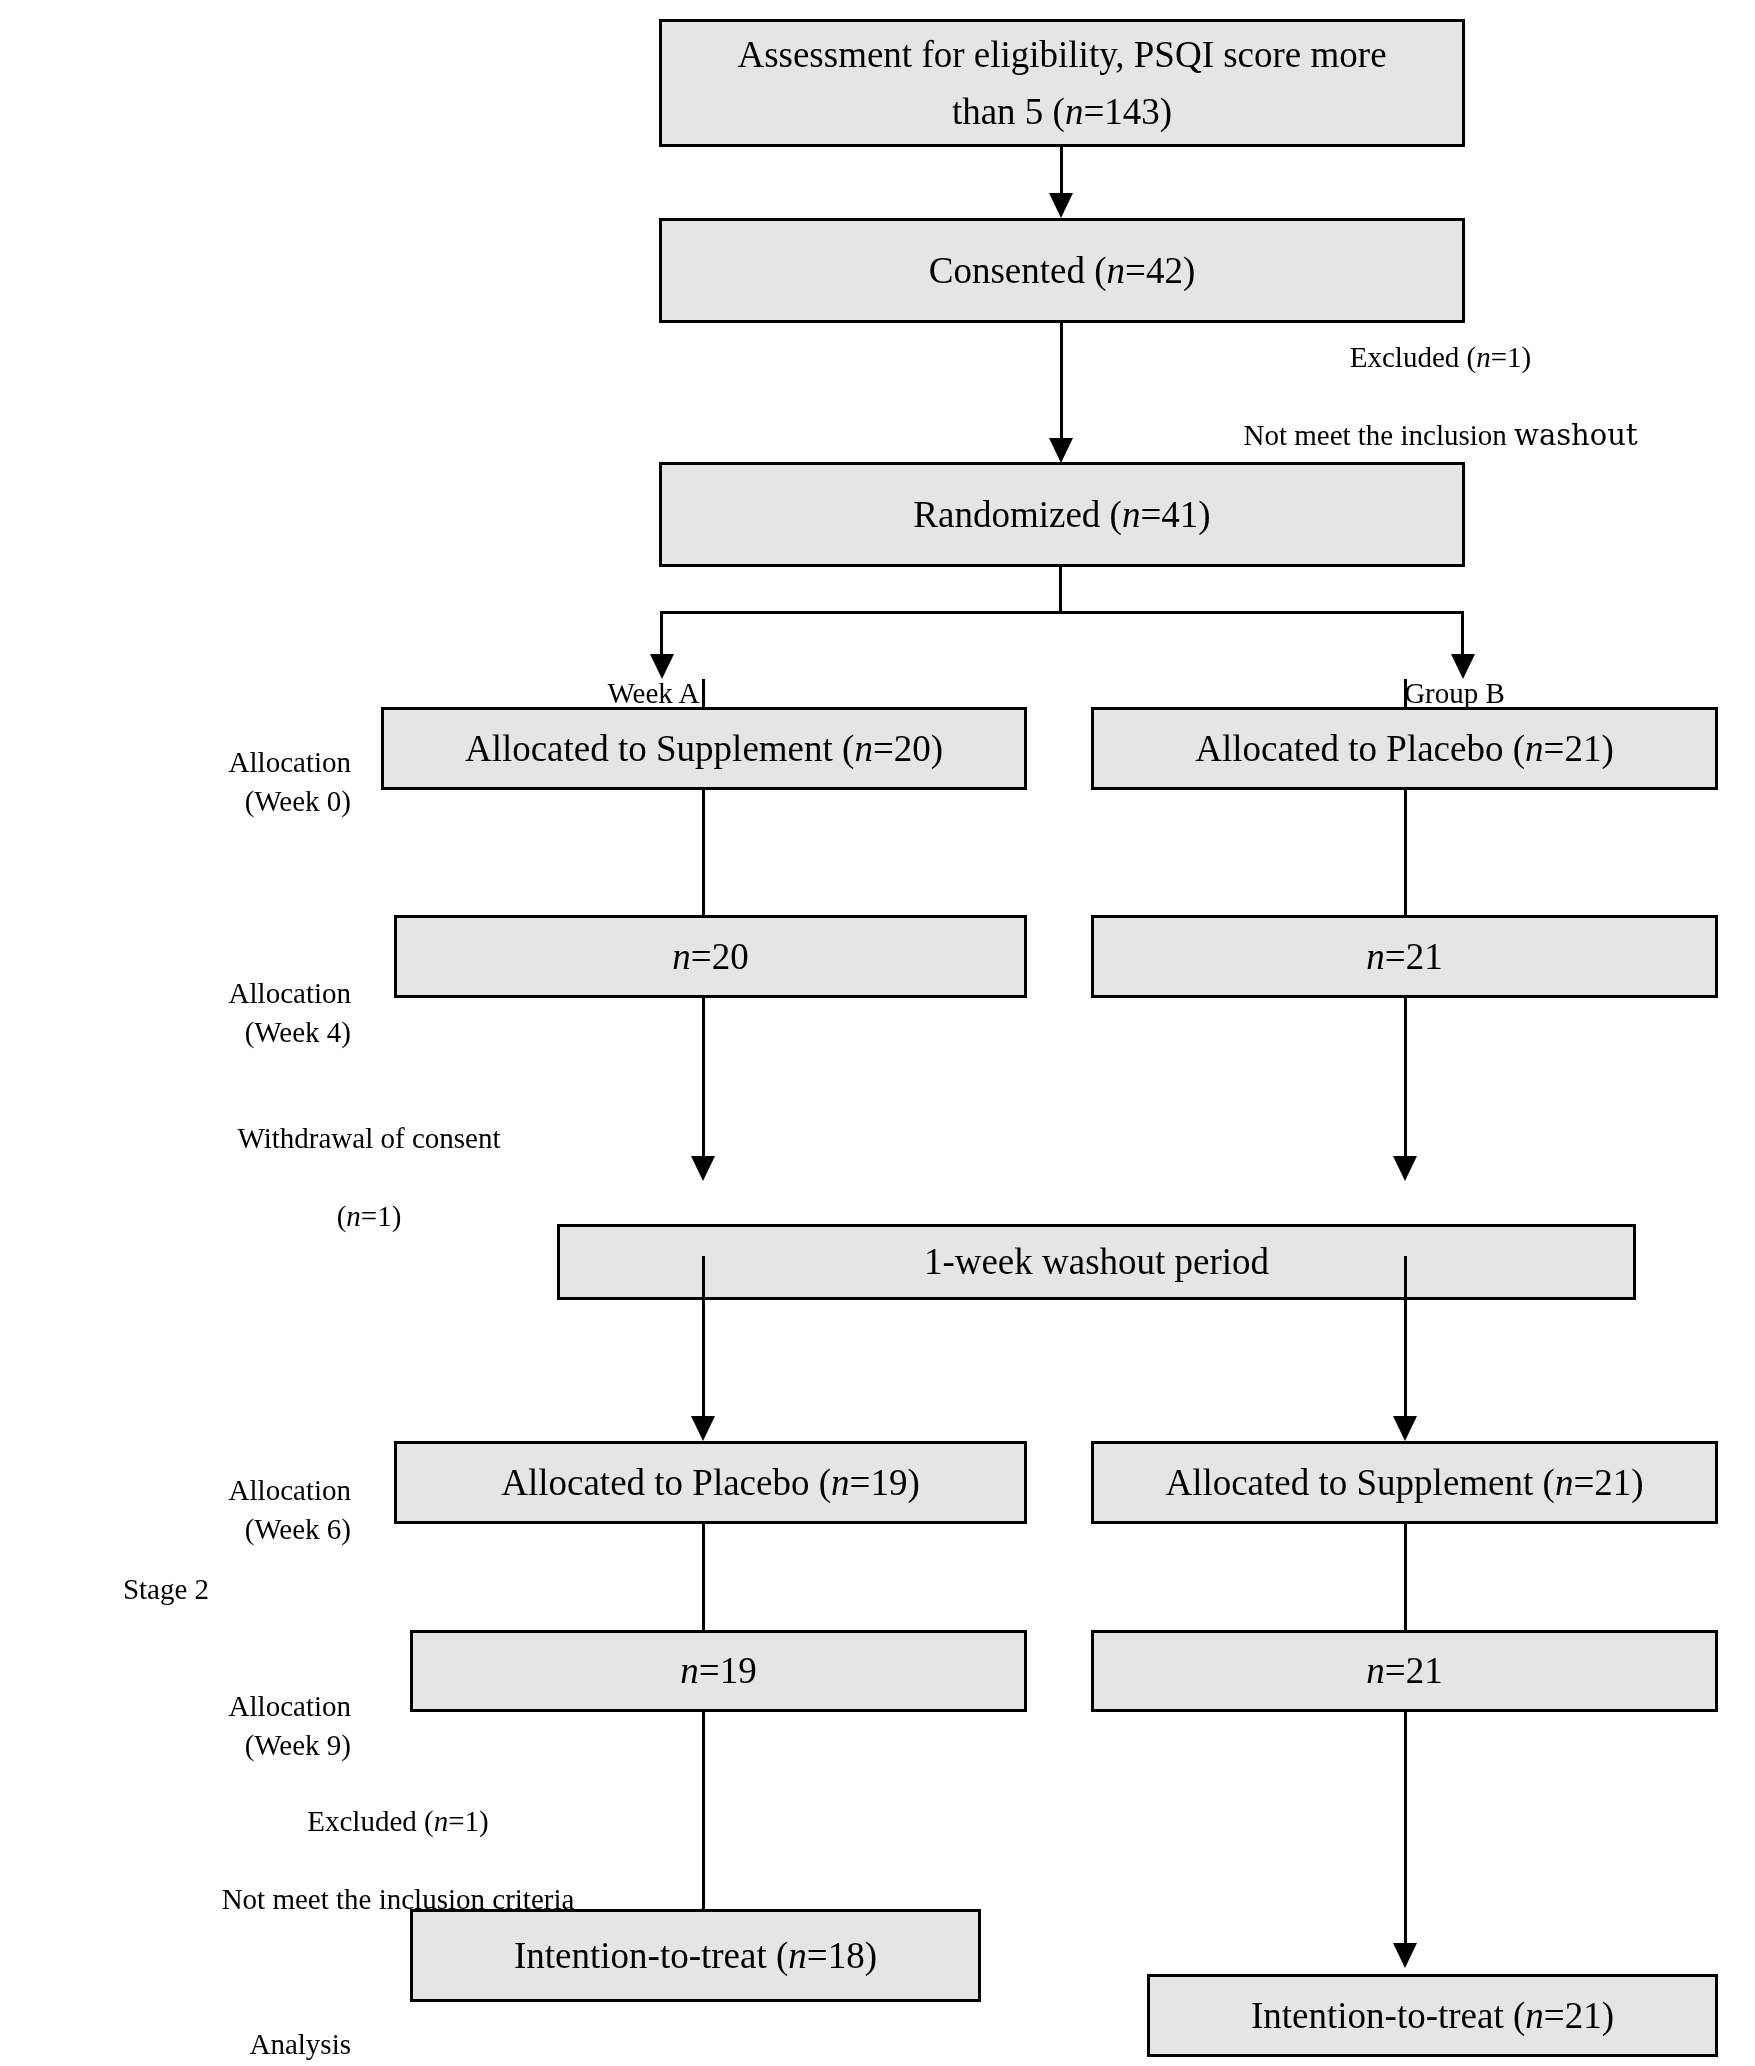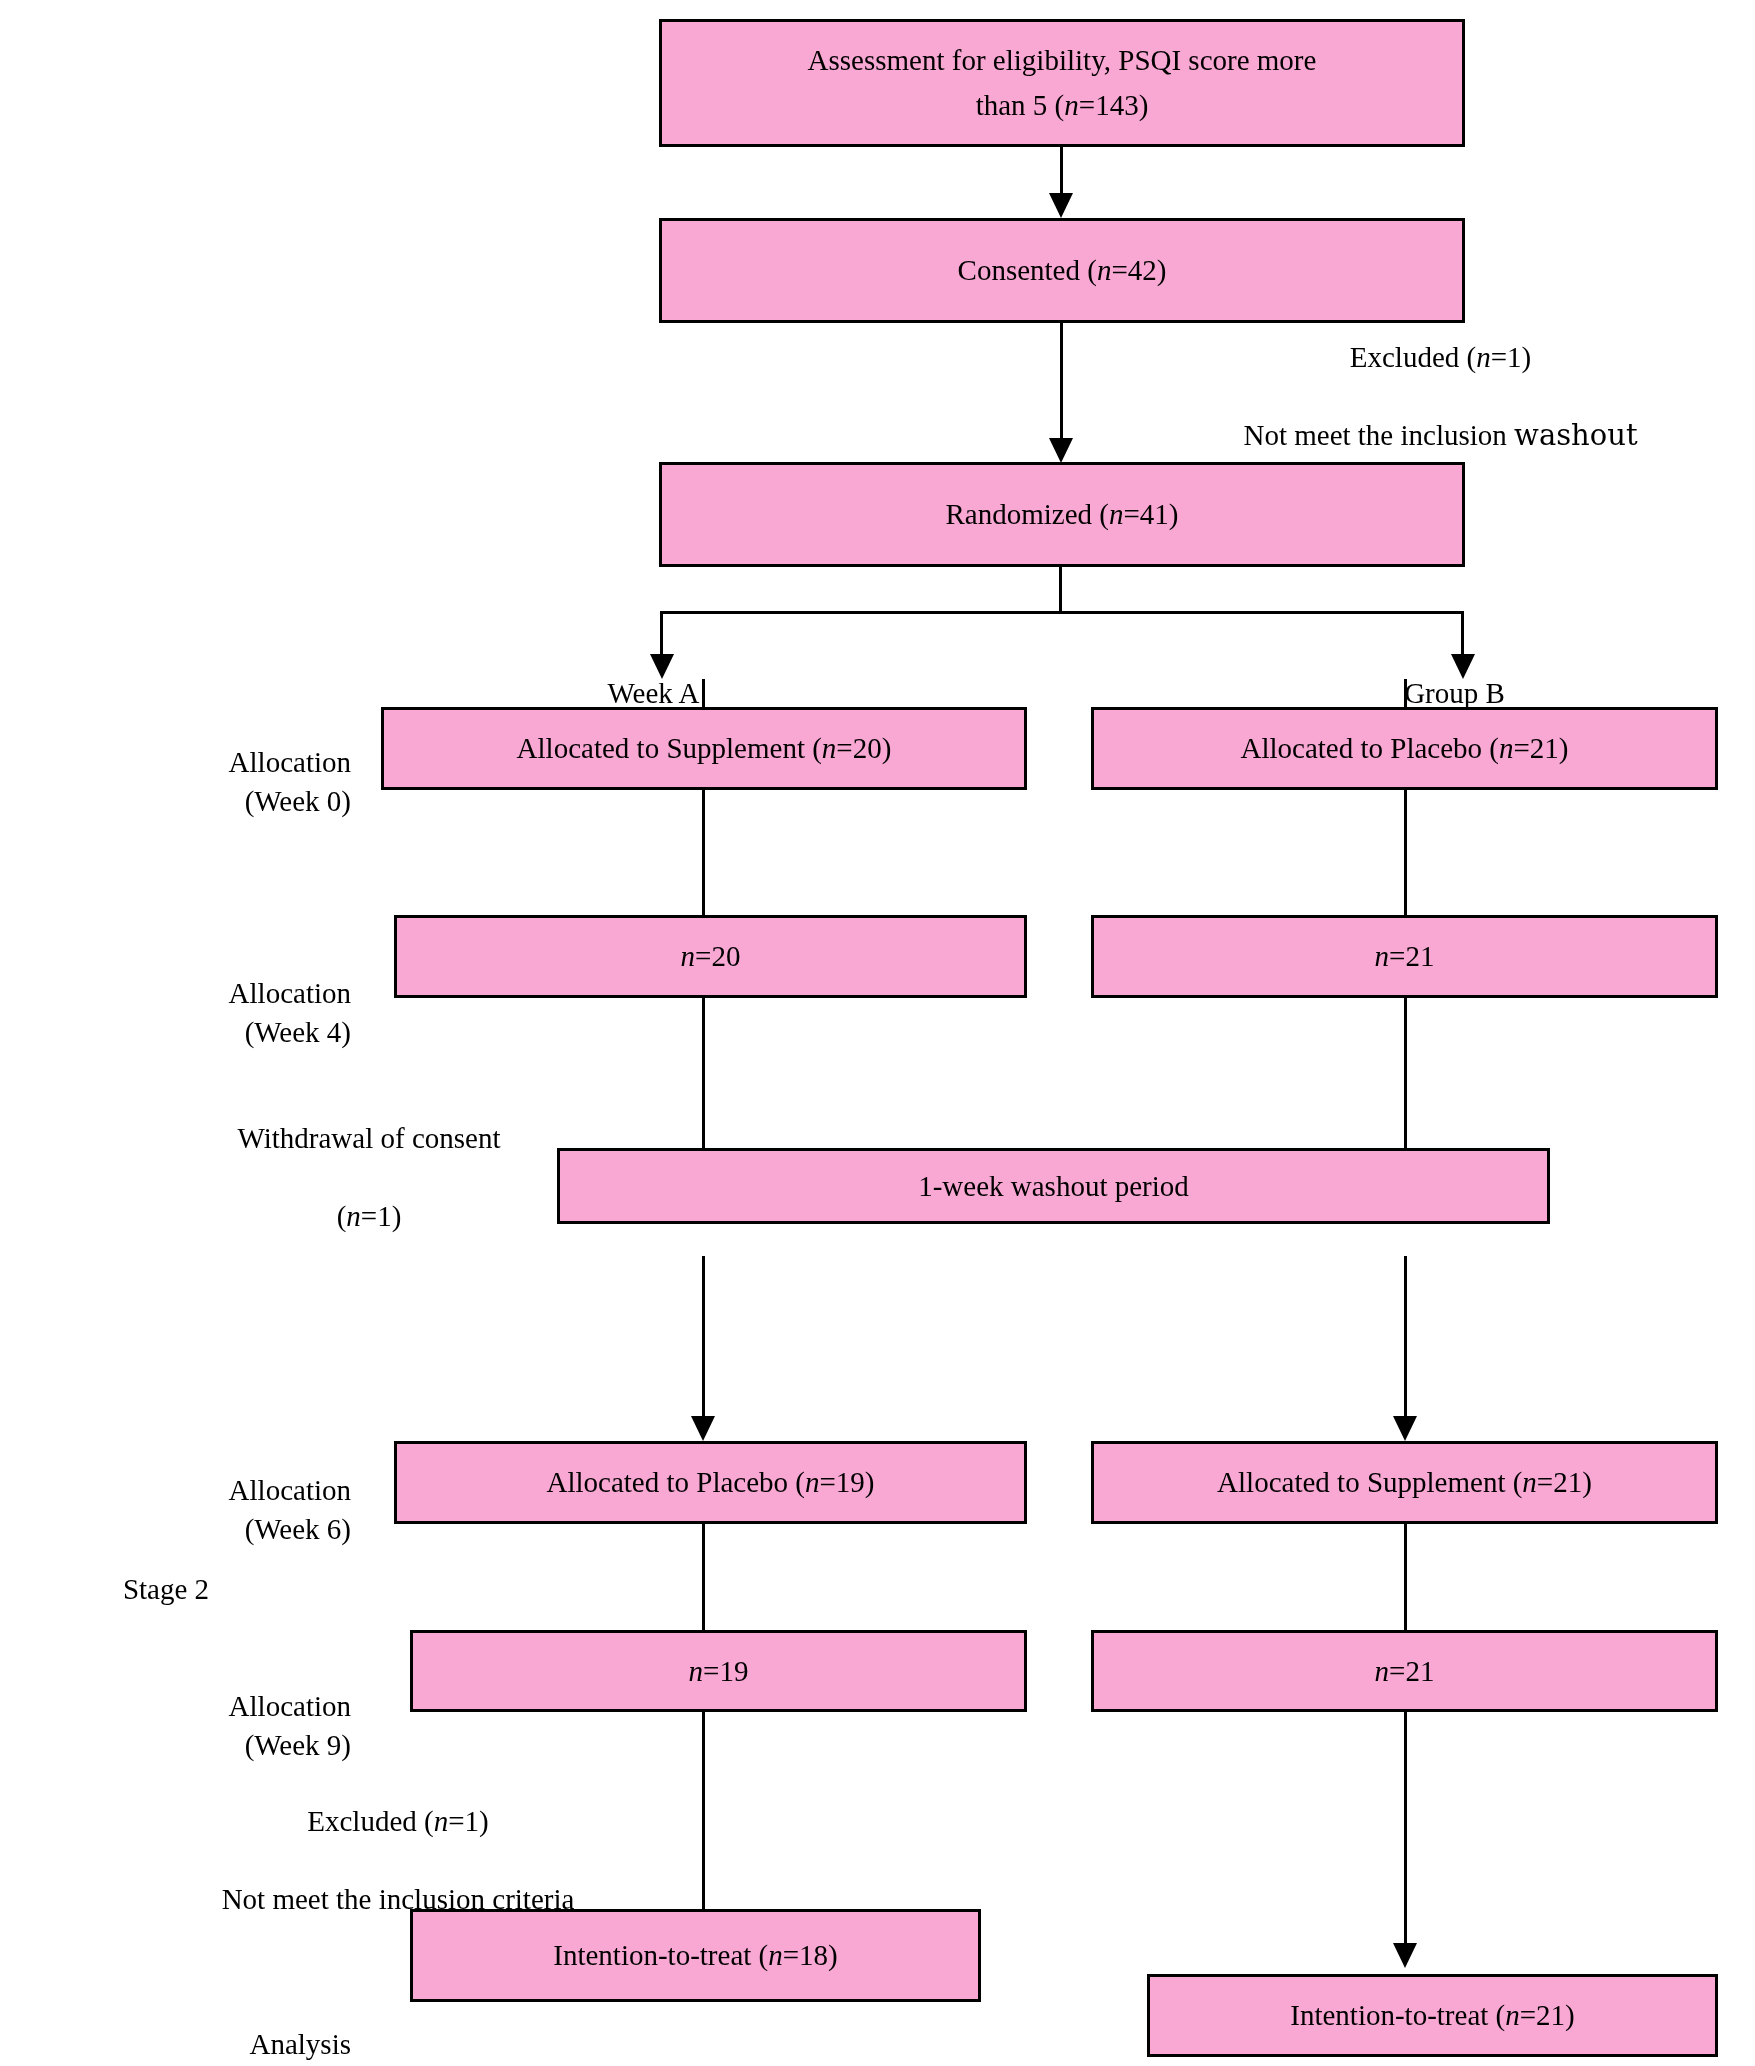--- a/index.html
+++ b/index.html
@@ -11,27 +11,27 @@
     position:relative;
     width:1755px;
     height:2066px;
     background:#ffffff;
     overflow:hidden;
   }
   .box{
     position:absolute;
     box-sizing:border-box;
     border:3.3px solid #000000;
-    background:#f9a8d4;
+    background:#e5e5e5;
     display:flex;
     align-items:center;
     justify-content:center;
     text-align:center;
     line-height:1.55;
-    font-size:29px;
+    font-size:37px;
   }
   .box .inner{padding:0 9.5px;}
   .lbl{
     position:absolute;
     font-size:29px;
     line-height:1.35;
     text-align:center;
     white-space:pre-line;
     color:#000000;
   }
@@ -151,21 +151,21 @@
   <div class="vline" style="left:702px;top:998px;height:163px;"></div>
   <div class="arrowhead" style="left:691px;top:1156px;"></div>
   <div class="vline" style="left:1404px;top:998px;height:163px;"></div>
   <div class="arrowhead" style="left:1393px;top:1156px;"></div>
 
   <div class="lbl" style="left:156px;top:1080px;width:426px;">
     <span>Withdrawal of consent</span><br>
     <span>(</span><em class="nvar">n</em><span>=1)</span>
   </div>
 
-  <div class="box" style="left:557px;top:1148px;width:993px;height:76px;">
+  <div class="box" style="left:557px;top:1224px;width:1079px;height:76px;">
     <div class="inner">
       <span>1-week washout period</span>
     </div>
   </div>
 
   <div class="vline" style="left:702px;top:1256px;height:163px;"></div>
   <div class="arrowhead" style="left:691px;top:1416px;"></div>
   <div class="vline" style="left:1404px;top:1256px;height:163px;"></div>
   <div class="arrowhead" style="left:1393px;top:1416px;"></div>
 

